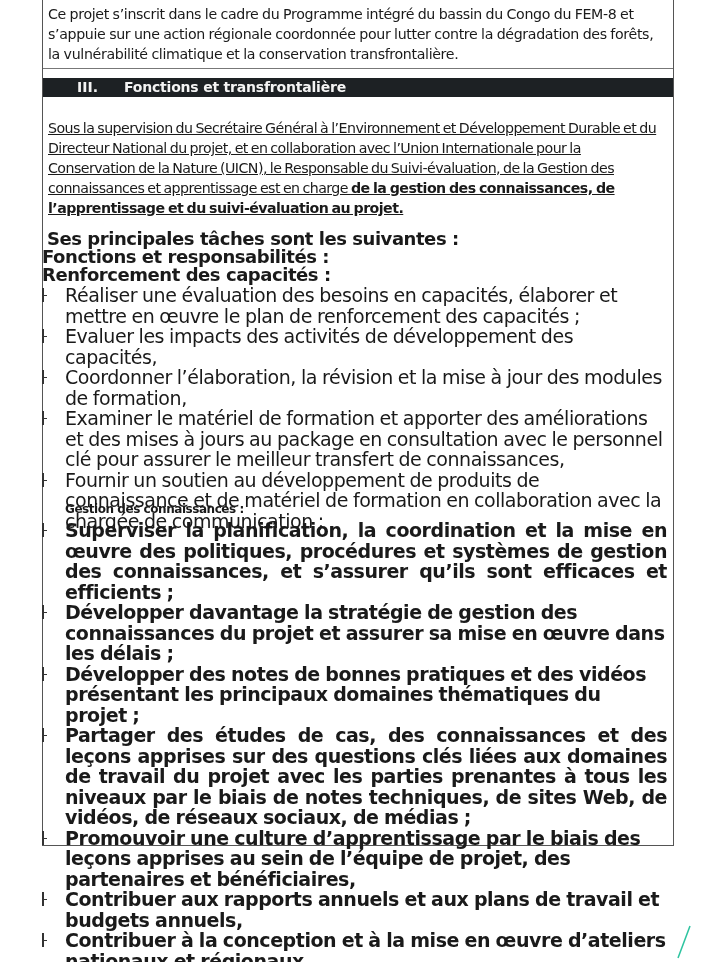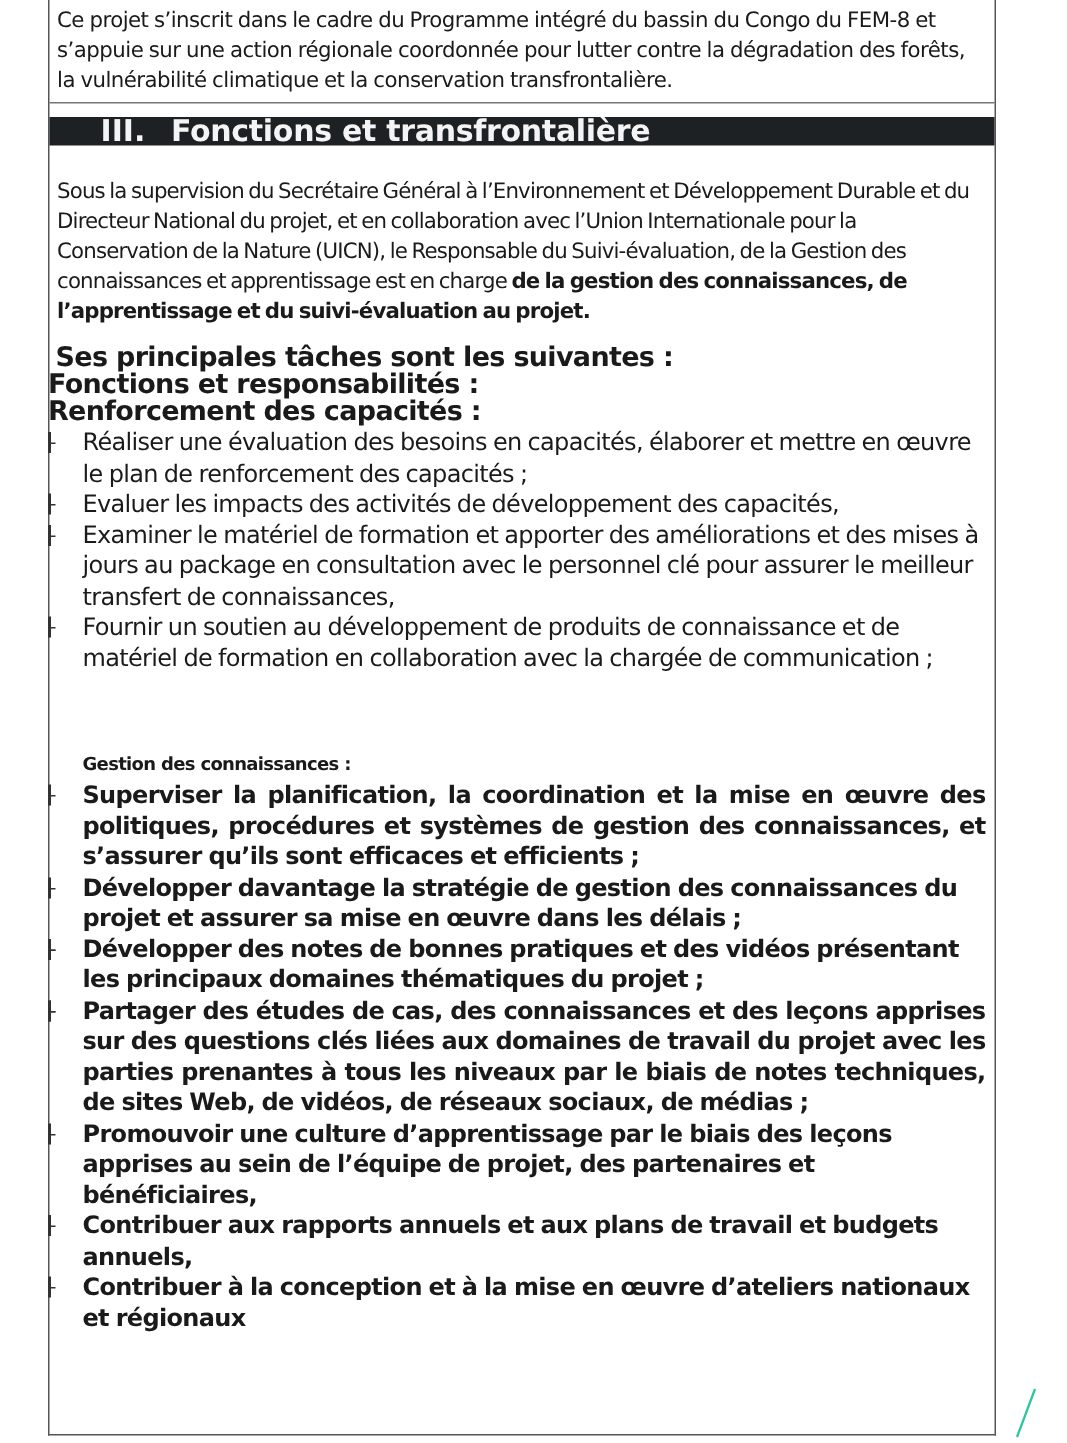--- a/index.html
+++ b/index.html
@@ -10,24 +10,24 @@
     body {
       width: 711px;
       height: 962px;
       position: relative;
       overflow: hidden;
       font-family: "DejaVu Sans", sans-serif;
       color: #1a1a1a;
     }
     .page-box {
       position: absolute;
-      left: 32px;
+      left: 42px;
       top: 0;
       width: 632px;
-      height: 957px;
+      height: 846px;
       border-left: 1.5px solid #555;
       border-right: 1.5px solid #555;
       border-bottom: 1.5px solid #555;
       box-sizing: border-box;
     }
     .intro-block {
       position: absolute;
       left: 0;
       top: 0;
       width: 100%;
@@ -46,21 +46,21 @@
       word-spacing: -0.5px;
     }
     .section-header {
       position: absolute;
       left: 0;
       top: 78px;
       width: 100%;
       height: 19px;
       background: #1d2124;
       color: #f4f4f4;
-      font-size: 20px;
+      font-size: 14px;
       line-height: 19px;
     }
     .section-header .num {
       position: absolute;
       left: 34px;
       top: 0;
     }
     .section-header .title {
       position: absolute;
       left: 81px;
@@ -69,40 +69,40 @@
     }
     .para {
       position: absolute;
       left: 5px;
       width: 620px;
       font-size: 14.2px;
       line-height: 20px;
       letter-spacing: -0.55px;
       word-spacing: -1px;
     }
-    .para.supervision { top: 118px; }
+    .para.supervision { top: 118px; text-decoration: underline; }
     .bold { font-weight: bold; }
     .line-heading {
       position: absolute;
       font-size: 18px;
       line-height: 18px;
       font-weight: bold;
       letter-spacing: -0.45px;
       white-space: nowrap;
     }
     .list {
       position: absolute;
       left: 0;
       width: 100%;
     }
     .list-item {
       position: relative;
       padding-left: 22px;
       padding-right: 6px;
-      font-size: 16px;
+      font-size: 19px;
       line-height: 20.5px;
       letter-spacing: -0.45px;
       word-spacing: -0.6px;
     }
     .list-item.justify {
       text-align: justify;
     }
     .dash {
       position: absolute;
       left: -1px;
@@ -152,20 +152,21 @@
 
   <div class="para supervision"><span>Sous la supervision du Secrétaire Général à l’Environnement et Développement Durable et du Directeur National du projet, et en collaboration avec l’Union Internationale pour la Conservation de la Nature (UICN), le Responsable du Suivi-évaluation, de la Gestion des connaissances et apprentissage est en charge </span><span class="bold">de la gestion des connaissances, de l’apprentissage et du suivi-évaluation au projet.</span></div>
 
   <div class="line-heading" style="left:4px; top:230px;">Ses principales tâches sont les suivantes :</div>
   <div class="line-heading" style="left:-1px; top:248px;">Fonctions et responsabilités :</div>
   <div class="line-heading" style="left:-1px; top:266px;">Renforcement des capacités :</div>
 
   <div class="list" style="top:285px;">
     <div class="list-item"><span class="dash-v"></span><span class="dash"></span><span>Réaliser une évaluation des besoins en capacités, élaborer et mettre en œuvre le plan de renforcement des capacités ;</span></div>
     <div class="list-item"><span class="dash-v"></span><span class="dash"></span><span>Evaluer les impacts des activités de développement des capacités,</span></div>
+    <div class="list-item"><span class="dash-v"></span><span class="dash"></span><span>Coordonner l’élaboration, la révision et la mise à jour des modules de formation,</span></div>
     <div class="list-item"><span class="dash-v"></span><span class="dash"></span><span>Examiner le matériel de formation et apporter des améliorations et des mises à jours au package en consultation avec le personnel clé pour assurer le meilleur transfert de connaissances,</span></div>
     <div class="list-item"><span class="dash-v"></span><span class="dash"></span><span>Fournir un soutien au développement de produits de connaissance et de matériel de formation en collaboration avec la chargée de communication ;</span></div>
   </div>
 
   <div class="gestion-heading">Gestion des connaissances :</div>
 
   <div class="list" style="top:520px;font-weight:bold;">
     <div class="list-item justify"><span class="dash-v"></span><span class="dash"></span><span>Superviser la planification, la coordination et la mise en œuvre des politiques, procédures et systèmes de gestion des connaissances, et s’assurer qu’ils sont efficaces et efficients ;</span></div>
     <div class="list-item"><span class="dash-v"></span><span class="dash"></span><span>Développer davantage la stratégie de gestion des connaissances du projet et assurer sa mise en œuvre dans les délais ;</span></div>
     <div class="list-item justify" style="white-space: pre-wrap;"><span class="dash-v"></span><span class="dash"></span></div>

